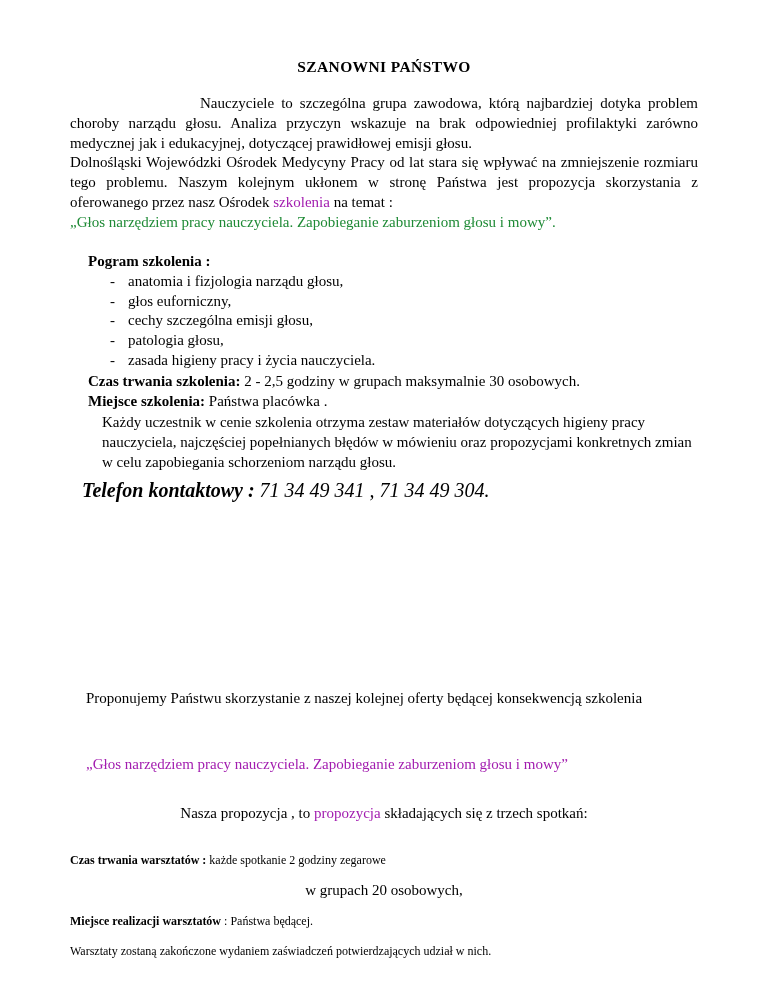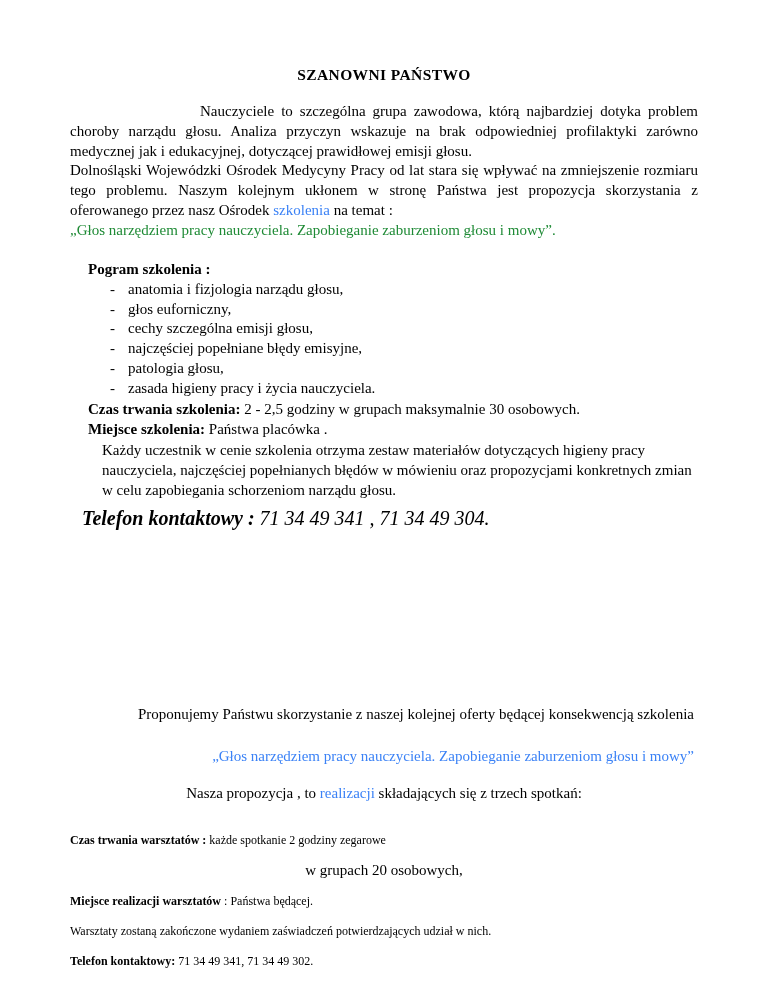--- a/index.html
+++ b/index.html
@@ -19,35 +19,35 @@
     position: relative;
     width: 768px;
     height: 994px;
     box-sizing: border-box;
     padding: 58px 70px 0 70px;
   }
   .doc-title {
     text-align: center;
     font-size: 15.5px;
     letter-spacing: 0.4px;
-    margin: 8px 0 18px 0;
+    margin: 0 0 18px 0;
     font-variant: small-caps;
   }
   .para {
     font-size: 15px;
     line-height: 1.32;
     text-align: justify;
     margin: 0;
     text-justify: inter-word;
   }
   .para.indent-first {
     text-indent: 130px;
   }
   .green {
-    color: #3b82f6;
+    color: #a21caf;
   }
   .green-line {
     color: #1e8a35;
     font-size: 15px;
     line-height: 1.32;
     margin: 0;
   }
   .section-head {
     font-weight: bold;
     font-size: 15px;
@@ -91,24 +91,24 @@
   .phone-line {
     font-size: 20px;
     line-height: 1.34;
     margin: 4px 0 0 -6px;
     font-style: italic;
   }
   .spacer {
     height: 168px;
   }
   .centered {
-    text-align: right;
+    text-align: left;
     font-size: 15px;
     line-height: 1.35;
-    margin: 4px;
+    margin: 16px;
   }
   .gap-sm { height: 14px; }
   .gap-md { height: 30px; }
   .left-line {
     font-size: 12px;
     line-height: 1.35;
     margin: 0;
   }
   .left-line b { font-weight: bold; }
   .sub-centered {
@@ -129,21 +129,20 @@
   <p class="para"><span>Dolnośląski Wojewódzki Ośrodek Medycyny Pracy od lat stara się wpływać na zmniejszenie rozmiaru tego problemu. Naszym kolejnym ukłonem w stronę Państwa jest propozycja skorzystania z oferowanego przez nasz Ośrodek </span><span class="green">szkolenia</span><span> na temat :</span></p>
 
   <p class="green-line">„Głos narzędziem pracy nauczyciela. Zapobieganie zaburzeniom głosu i mowy”.</p>
 
   <div class="block-program">
     <p class="section-head">Pogram szkolenia :</p>
     <ul class="dashlist">
       <li>anatomia i fizjologia narządu głosu,</li>
       <li>głos euforniczny,</li>
       <li>cechy szczególna emisji głosu,</li>
-      <li>najczęściej popełniane błędy emisyjne,</li>
       <li>patologia głosu,</li>
       <li>zasada higieny pracy i życia nauczyciela.</li>
     </ul>
 
     <p class="kv"><b>Czas trwania szkolenia:</b><span> 2 - 2,5 godziny w grupach maksymalnie 30 osobowych.</span></p>
 
     <p class="kv"><b>Miejsce szkolenia:</b><span> Państwa placówka .</span></p>
 
     <p class="note">Każdy uczestnik w cenie szkolenia otrzyma zestaw materiałów dotyczących higieny pracy nauczyciela, najczęściej popełnianych błędów w mówieniu oraz propozycjami konkretnych zmian w celu zapobiegania schorzeniom narządu głosu.</p>
 
@@ -153,35 +152,34 @@
   <div class="spacer"></div>
 
   <p class="centered">Proponujemy Państwu skorzystanie z naszej kolejnej oferty będącej konsekwencją szkolenia</p>
 
   <div class="gap-sm"></div>
 
   <p class="centered green">„Głos narzędziem pracy nauczyciela. Zapobieganie zaburzeniom głosu i mowy”</p>
 
   <div class="gap-sm"></div>
 
-  <p class="sub-centered"><span>Nasza propozycja , to </span><span class="green">realizacji</span><span> składających się z trzech spotkań:</span></p>
+  <p class="sub-centered"><span>Nasza propozycja , to </span><span class="green">propozycja</span><span> składających się z trzech spotkań:</span></p>
 
   <div class="gap-md"></div>
 
   <p class="left-line"><b>Czas trwania warsztatów :</b><span> każde spotkanie 2 godziny zegarowe</span></p>
 
   <div class="gap-sm"></div>
 
   <p class="sub-centered">w grupach 20  osobowych,</p>
 
   <div class="gap-sm"></div>
 
   <p class="left-line"><b>Miejsce realizacji warsztatów</b><span> : Państwa będącej.</span></p>
 
   <div class="gap-sm"></div>
 
   <p class="left-line">Warsztaty zostaną zakończone wydaniem  zaświadczeń potwierdzających udział w nich.</p>
 
   <div class="gap-sm"></div>
 
-  <p class="left-line"><b>Telefon kontaktowy:</b><span> 71 34 49 341, 71 34 49 302.</span></p>
 
 </div>
 
 </body></html>

